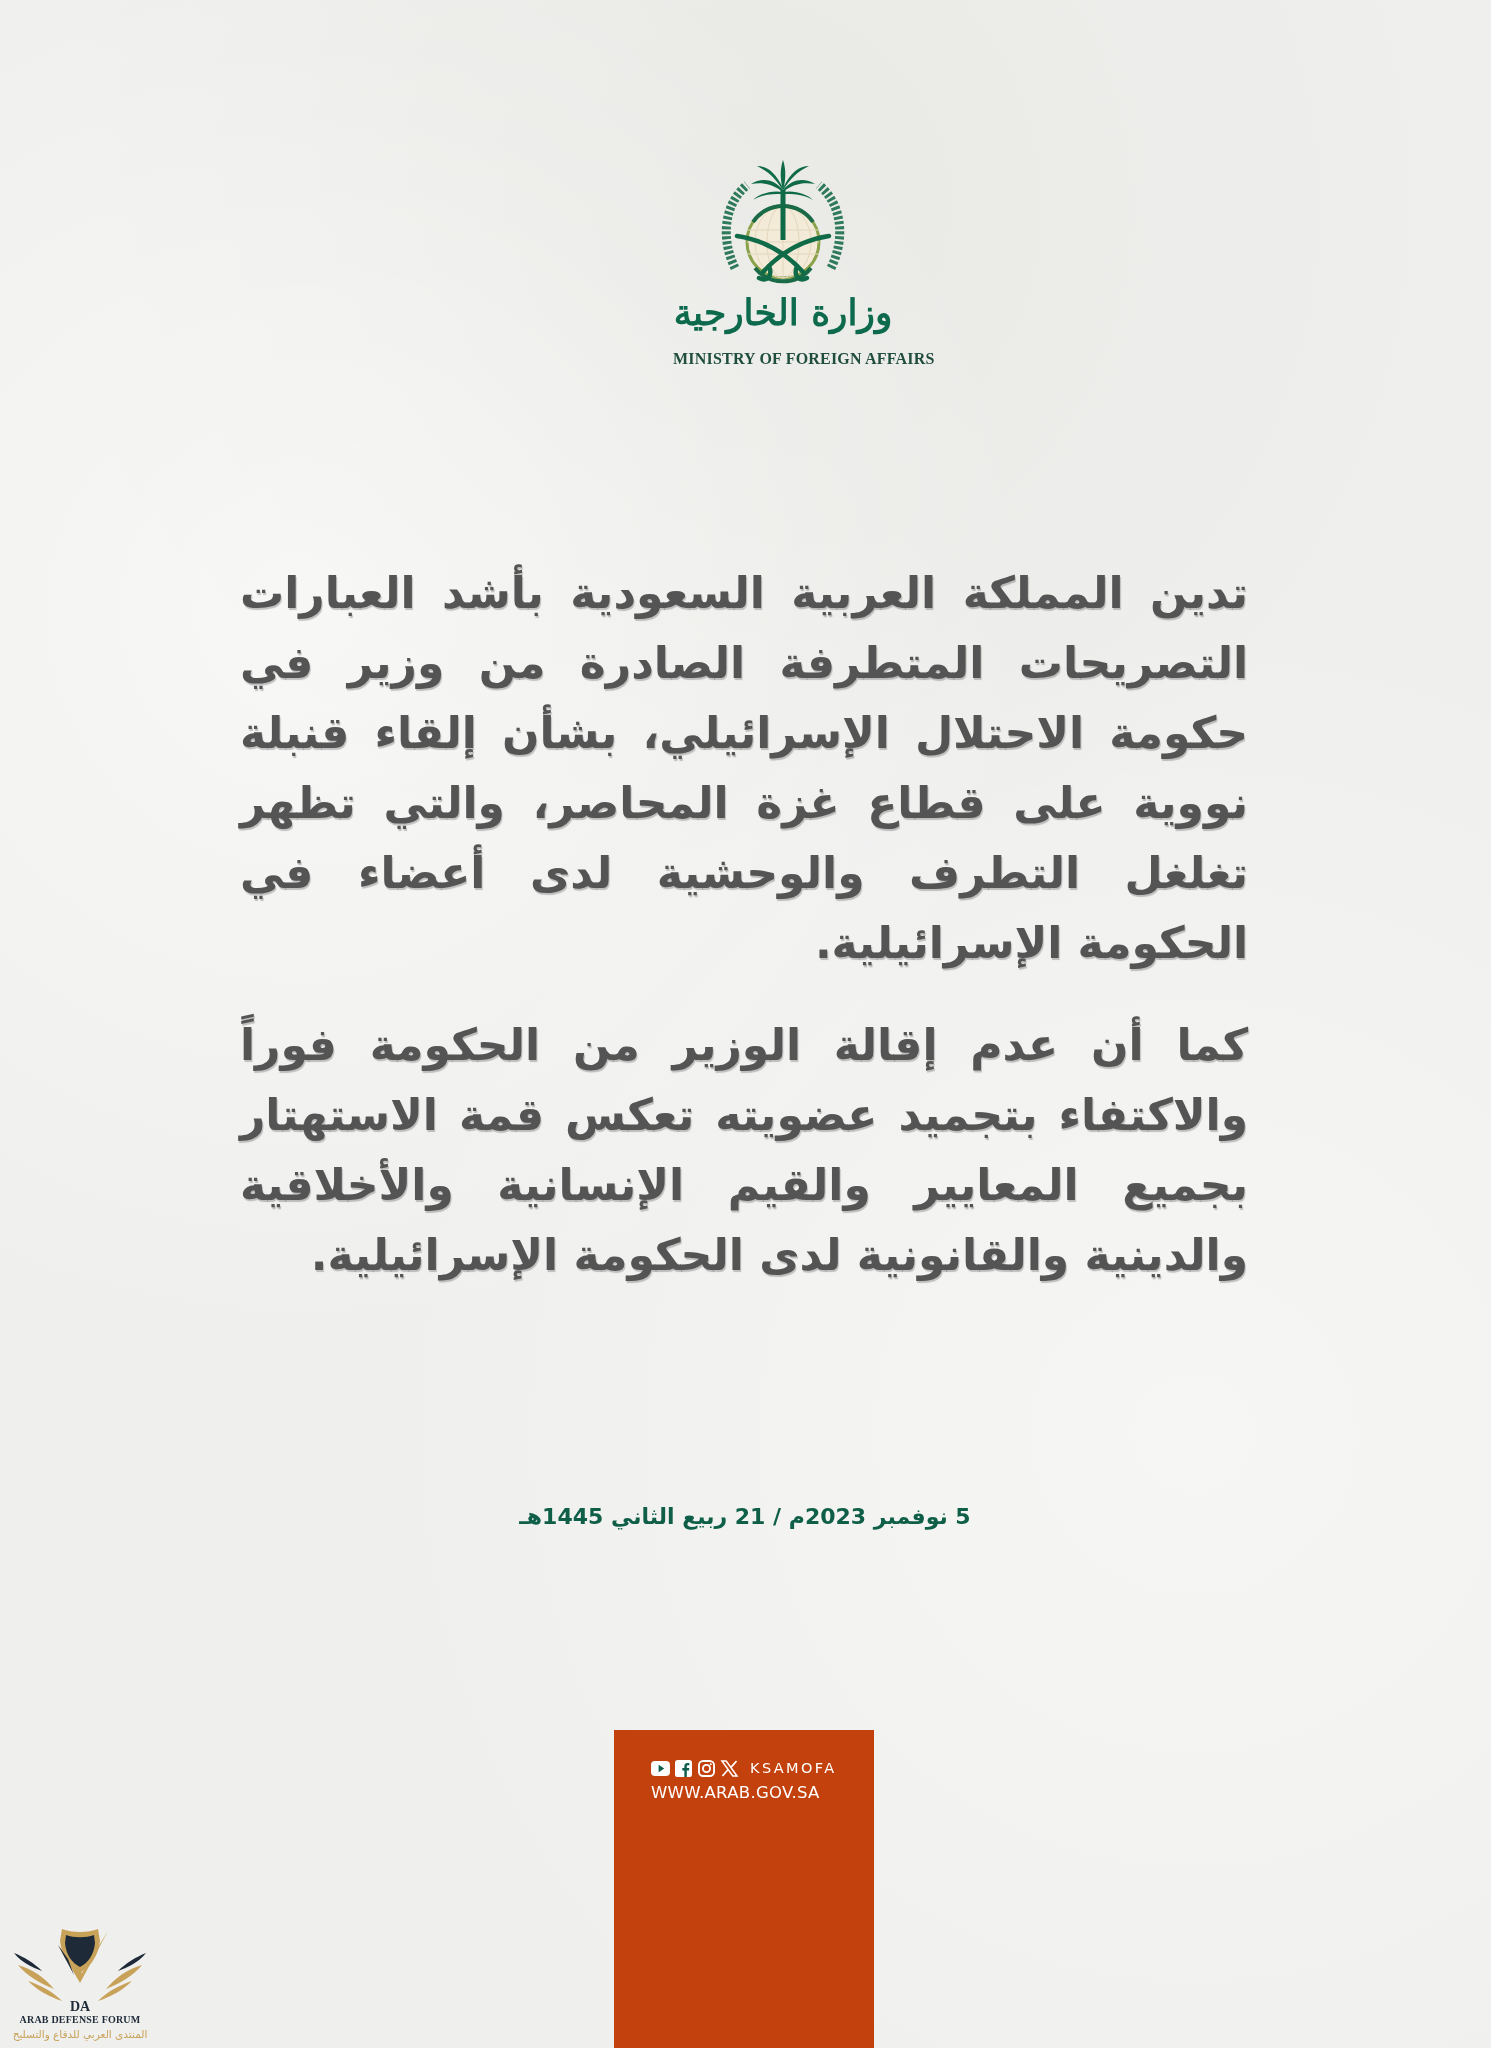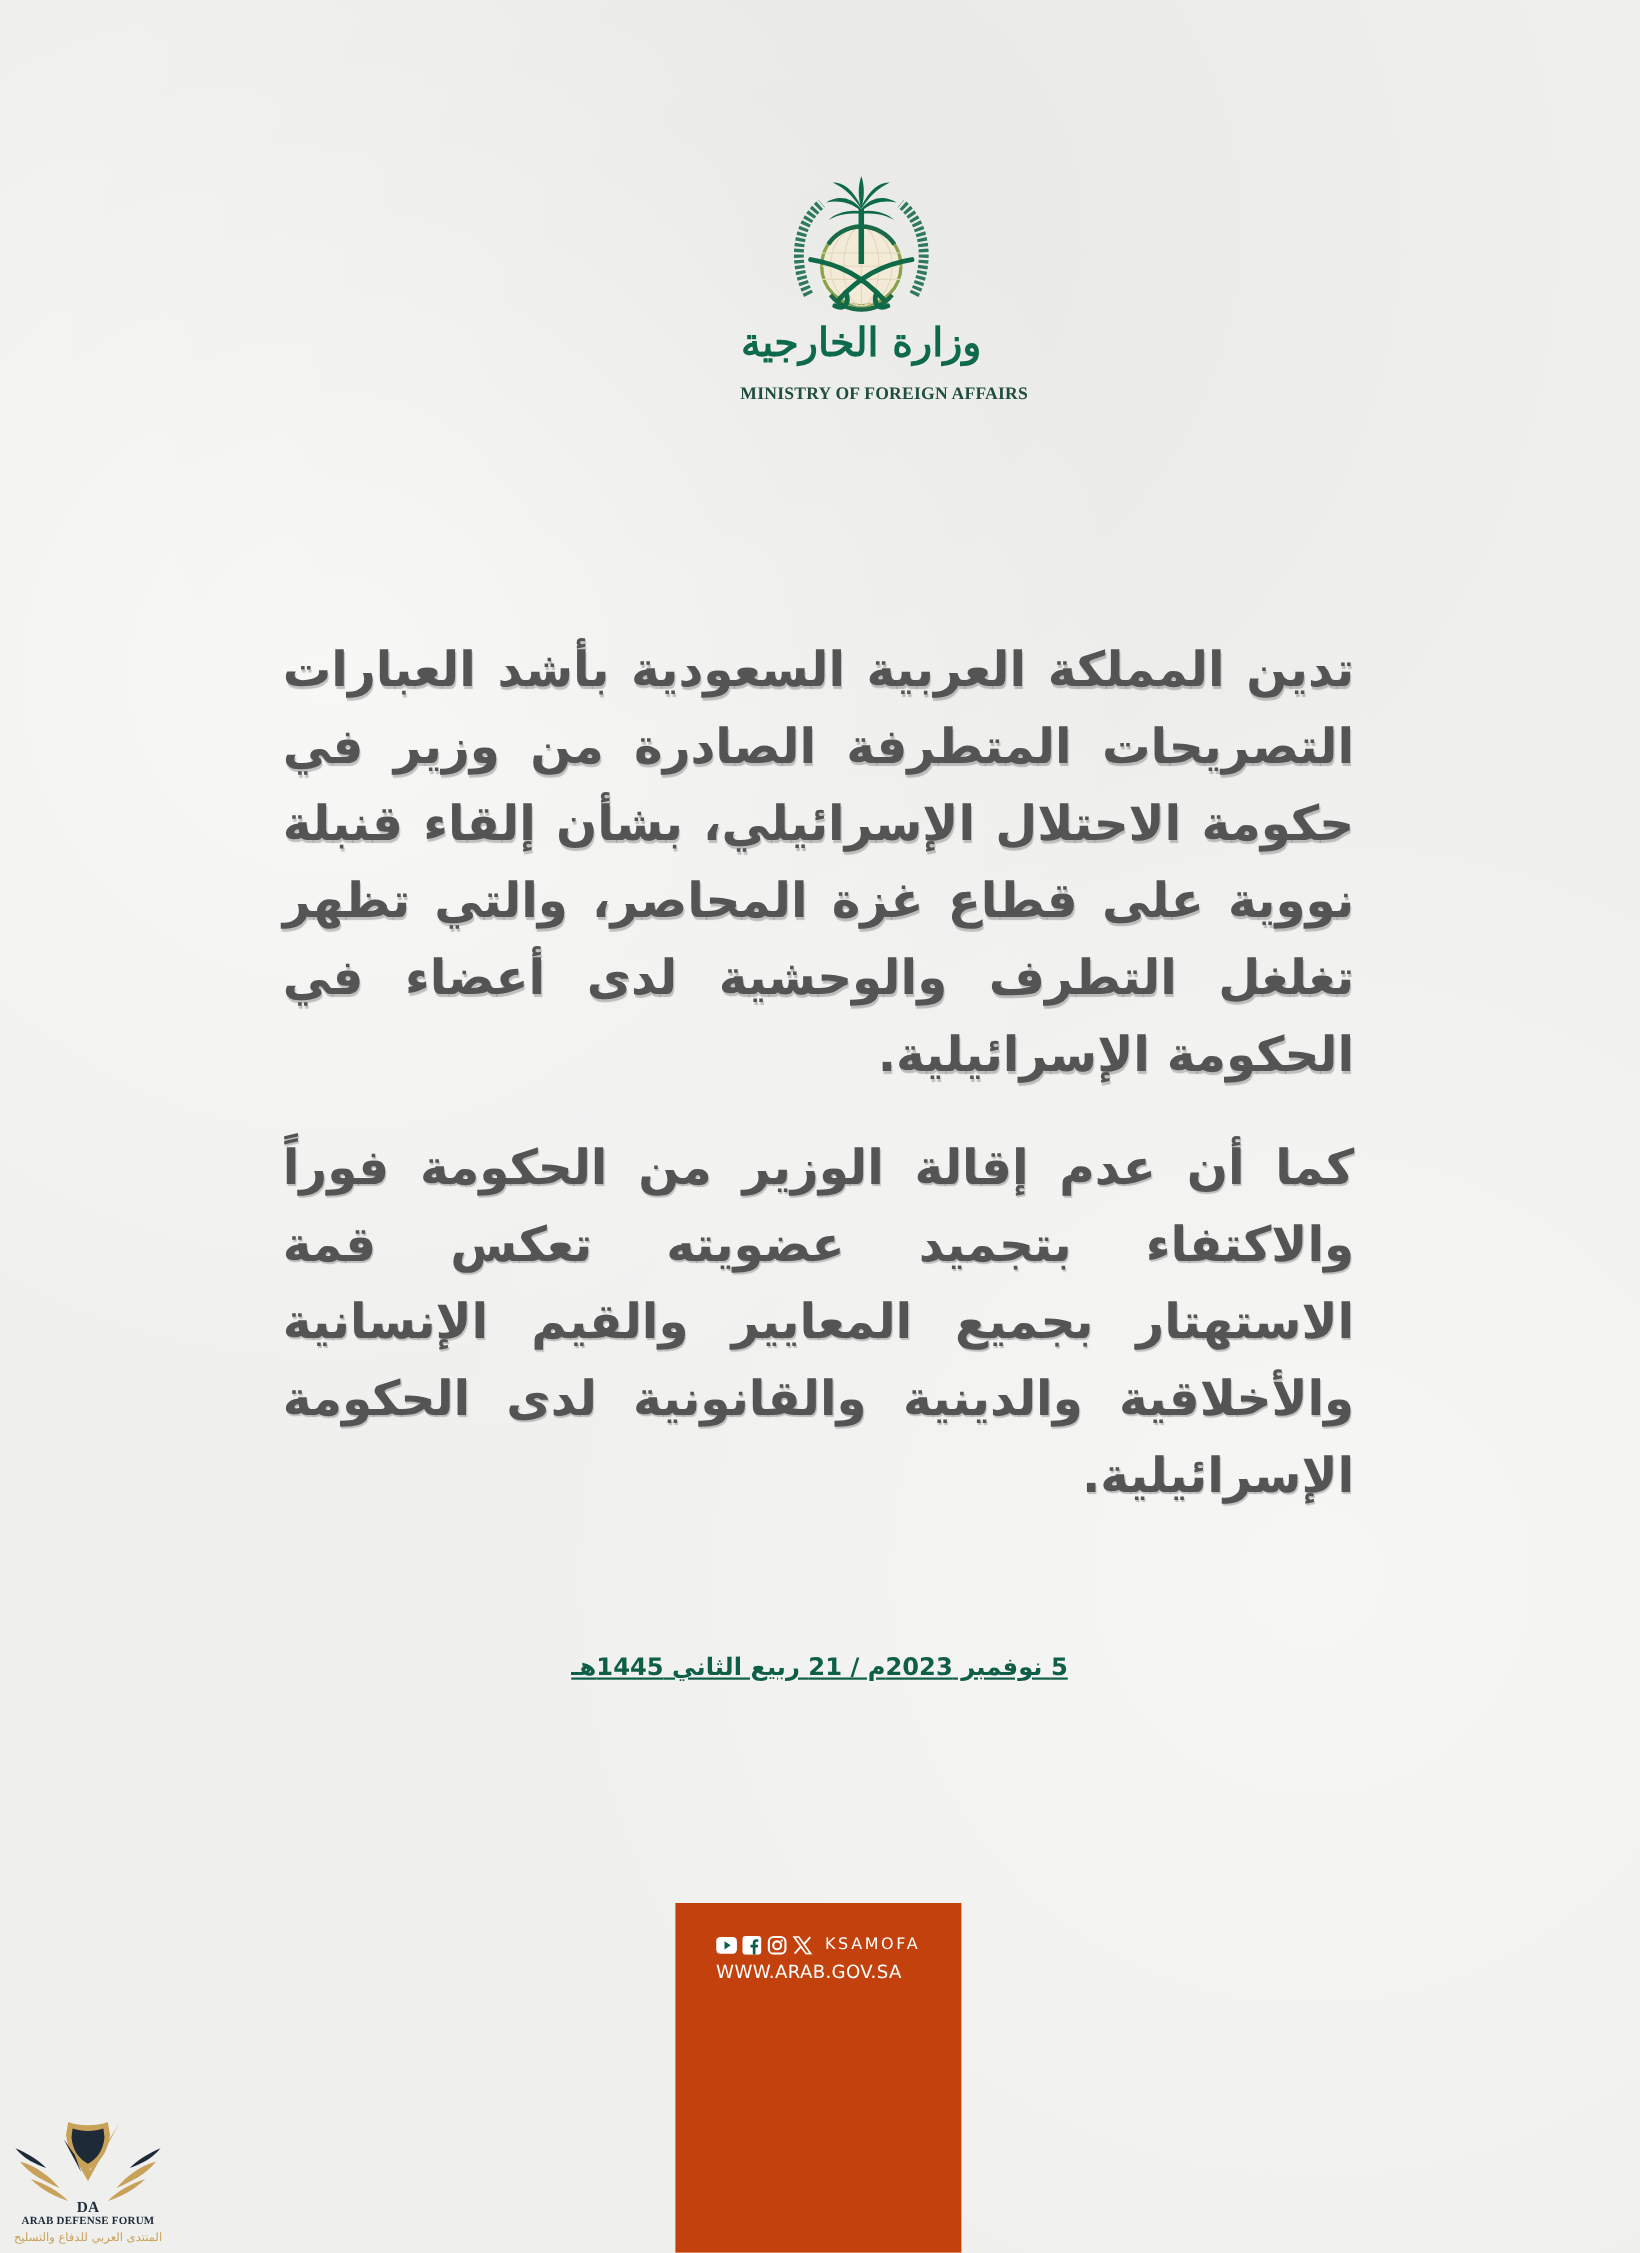--- a/index.html
+++ b/index.html
@@ -73,21 +73,21 @@
       text-align: justify;
       text-align-last: right;
       color: #545454;
       font-family: "DejaVu Sans", sans-serif;
       font-weight: bold;
       font-size: 44px;
       line-height: 70px;
       text-shadow: 1px 2px 1px rgba(0,0,0,0.22);
     }
     .statement p {
-      margin: 17px;
+      margin: 0;
     }
     .statement p + p {
       margin-top: 32px;
     }
 
     
     .signature {
       position: absolute;
       left: 450px;
       top: 1498px;
@@ -99,21 +99,20 @@
       font-weight: bold;
     }
     .signature .line1 {
       font-size: 22px;
       line-height: 34px;
     }
     .signature .line2 {
       font-size: 22px;
       line-height: 34px;
       margin-top: 2px;
-      text-decoration: underline;
     }
 
     
     .footer-box {
       position: absolute;
       left: 614px;
       top: 1730px;
       width: 260px;
       height: 318px;
       background: #c2410c;

